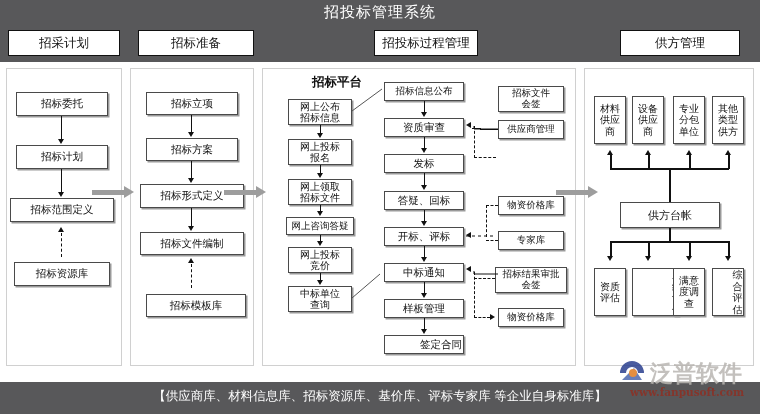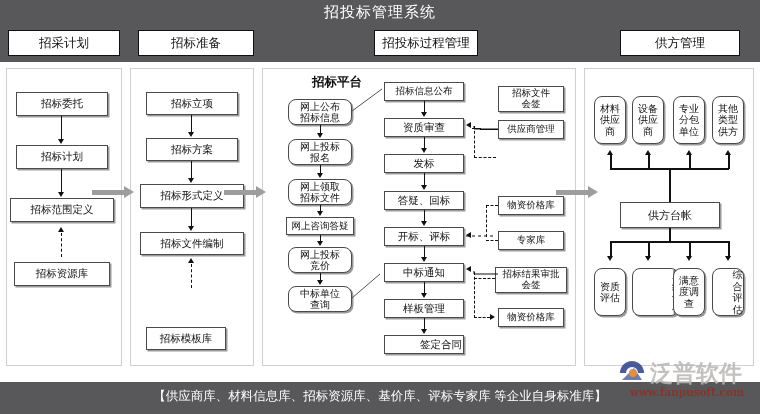--- a/index.html
+++ b/index.html
@@ -44,21 +44,21 @@
   
   .node{
     position:absolute;box-sizing:border-box;
     background:#ffffff;border:1px solid #4a4a4a;
     box-shadow:1.5px 1.5px 0 #9a9a9a;
     display:flex;align-items:center;justify-content:center;
     text-align:center;font-size:10.5px;line-height:1.12;color:#111;
     padding:1px;
   }
   .node.sm{font-size:9.5px;}
-  .node.vert{font-size:10px;line-height:1.15;border-radius:8px;}
+  .node.vert{font-size:10px;line-height:1.15;}
 
   .plat-title{
     position:absolute;font-size:12.5px;color:#111;font-weight:bold;
     text-align:right;
   }
 
   
   .vline{position:absolute;width:0;border-left:1px solid #111;}
   .hline{position:absolute;height:0;border-top:1px solid #111;}
   .vline.dash{border-left:1px dashed #111;}
@@ -174,21 +174,21 @@
     </div>
   <div class="vline" style="left:191px;top:208px;height:21px;"></div>
   <div class="arrow-d" style="left:188px;top:226px;"></div>
 
   <div class="node" style="left:140px;top:232px;width:104px;height:23px;">
     <span>招标文件编制</span>
     </div>
   <div class="vline dash" style="left:191px;top:264px;height:24px;"></div>
   <div class="arrow-u" style="left:188px;top:258px;"></div>
 
-  <div class="node" style="left:146px;top:294px;width:80px;height:23px;margin-top:33px;">
+  <div class="node" style="left:146px;top:294px;width:100px;height:23px;">
     <span>招标模板库</span>
     </div>
 
   <div class="gray-arrow" style="left:224px;top:188px;width:42px;">
     <div class="shaft" style="width:32px;"></div>
       <div class="head" style="left:32px;"></div>
   </div>
 
   <div class="plat-title" style="left:276px;top:74px;width:86px;">招标平台</div>
 

